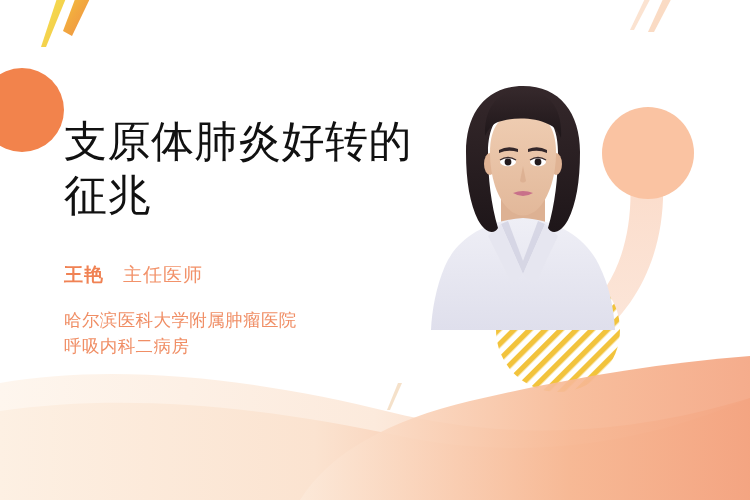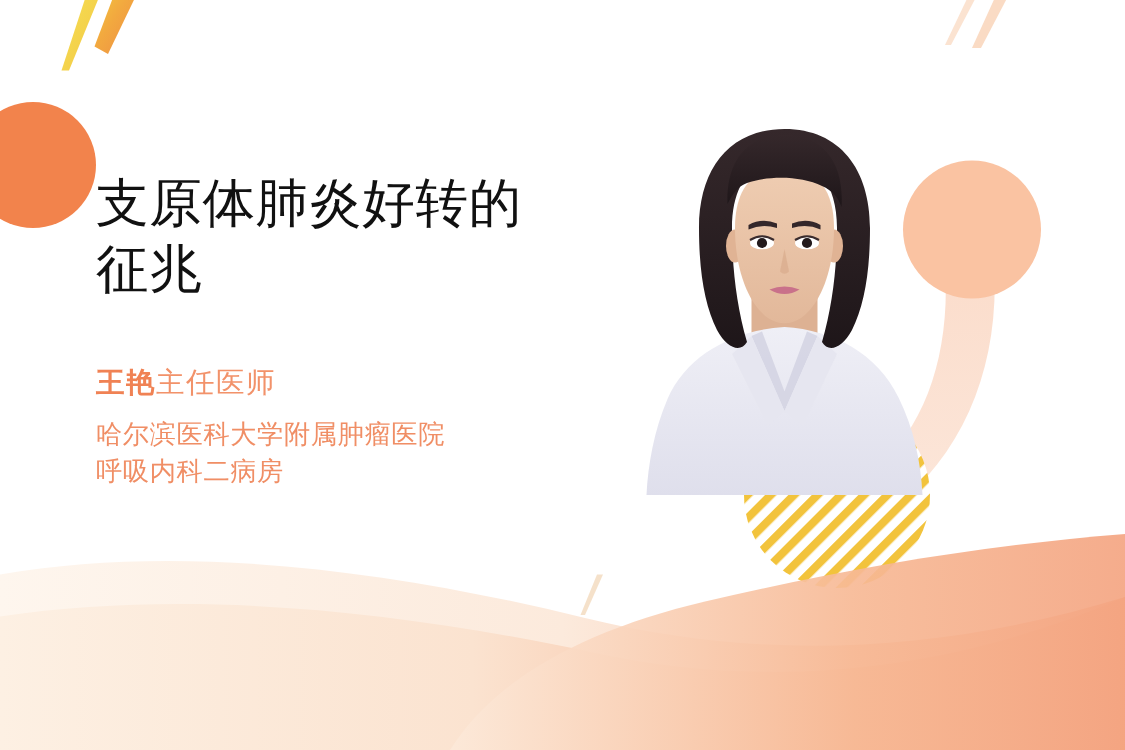--- a/index.html
+++ b/index.html
@@ -30,48 +30,48 @@
   }
   #portrait-svg { display:block; width:190px; height:252px; }
 
   
   #text-block {
     position:absolute;
     left:64px; top:114px;
     width:360px;
   }
   #title {
-    font-size:35px;
+    font-size:43px;
     line-height:1.26;
     font-weight:400;
     color:#111111;
     letter-spacing:0.5px;
     white-space:pre-line;
   }
   #byline {
     margin-top:40px;
     display:flex;
     align-items:baseline;
-    gap:0;
+    gap:19px;
   }
   #doctor-name {
     font-size:19px;
     font-weight:bold;
     color:#F08254;
     letter-spacing:1px;
   }
   #doctor-title {
     font-size:19px;
     font-weight:400;
     color:#F2926A;
     letter-spacing:1px;
     text-align:right;
   }
   #affiliation {
-    margin-top:9px;
+    margin-top:20px;
     font-size:17.5px;
     line-height:1.44;
     color:#F08E65;
     letter-spacing:0.4px;
     white-space:pre-line;
   }
 </style>
 </head>
 <body>
 

